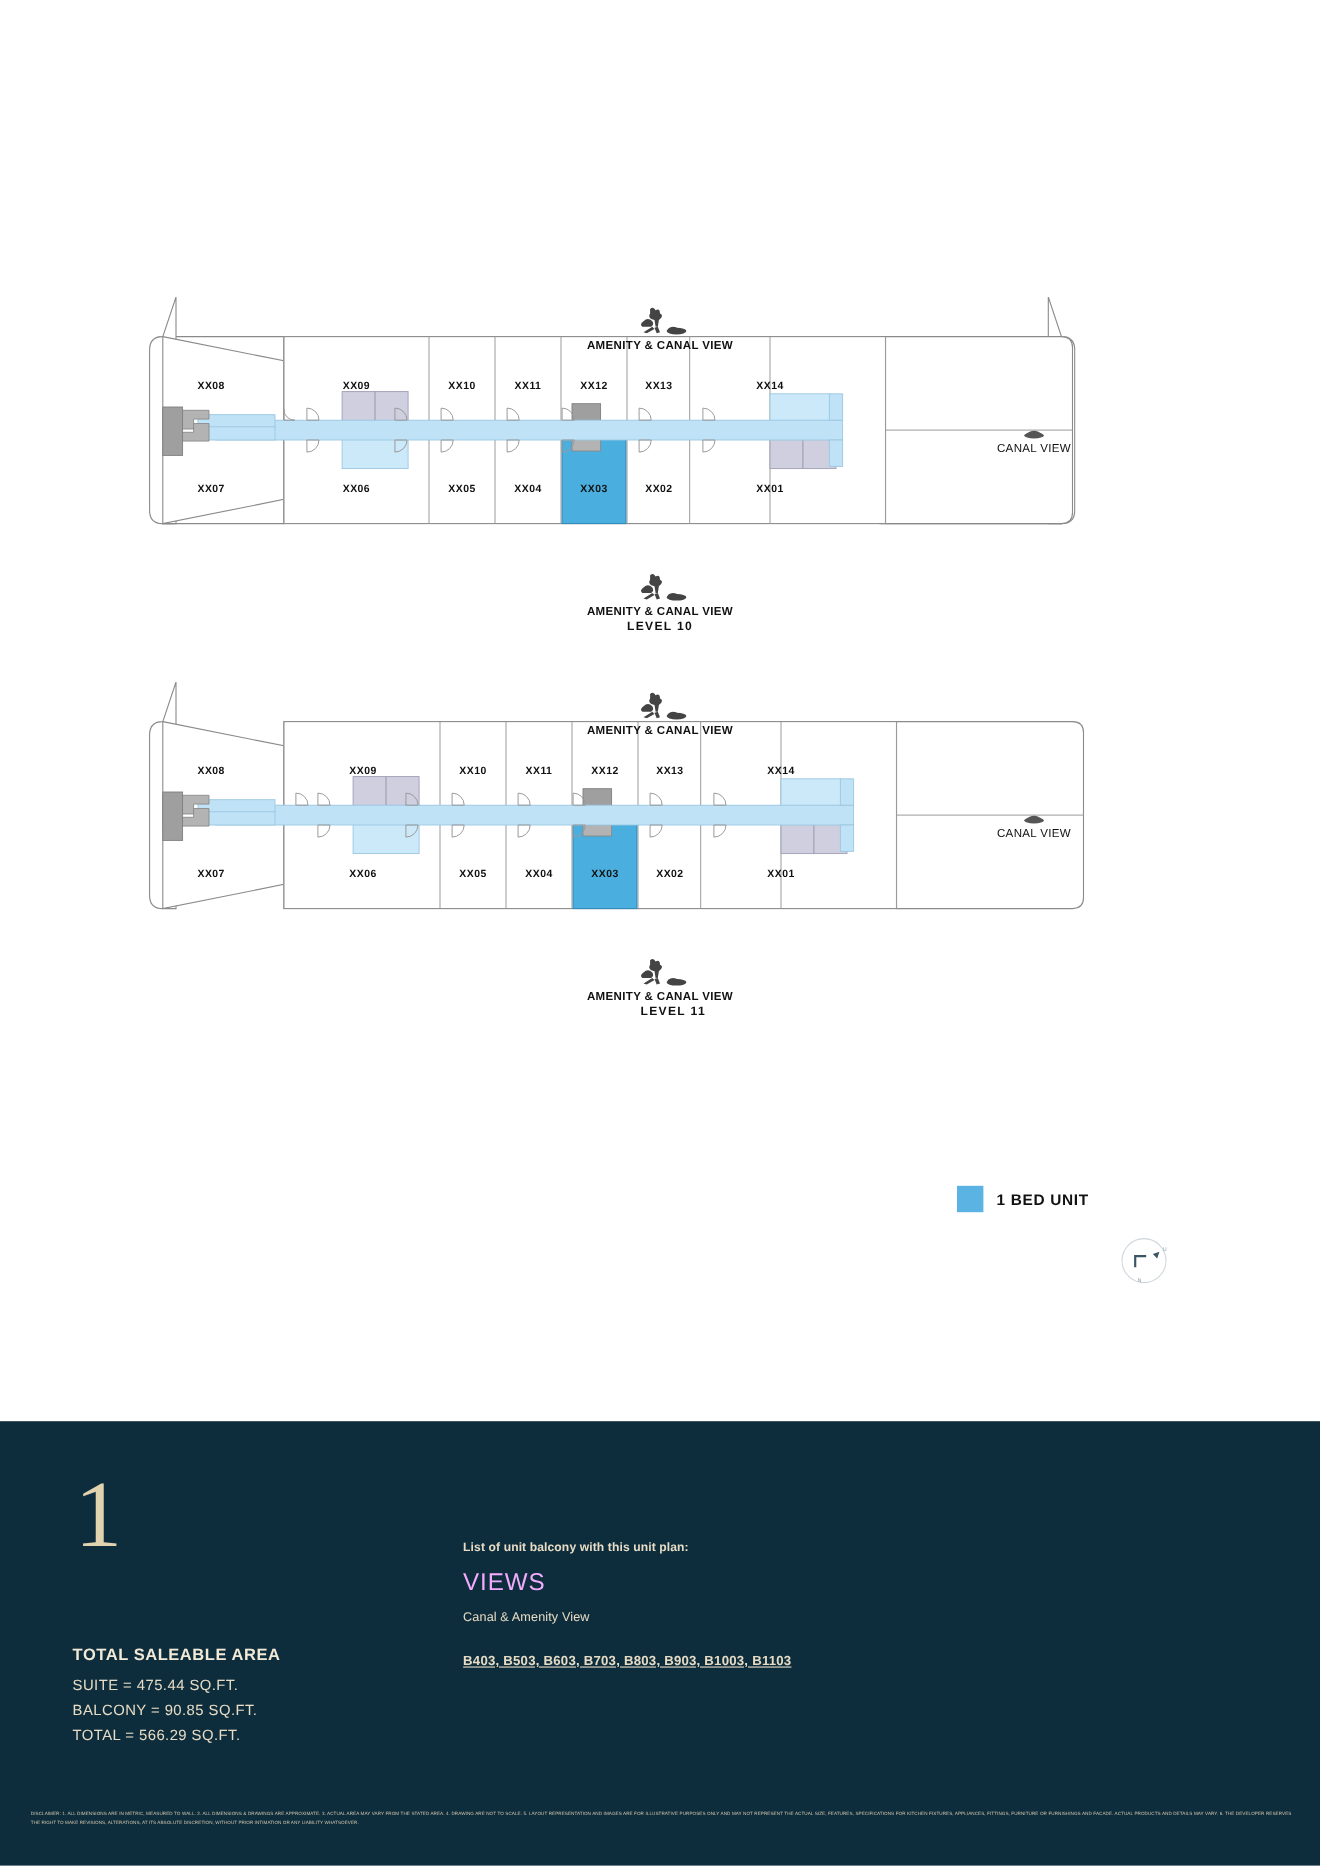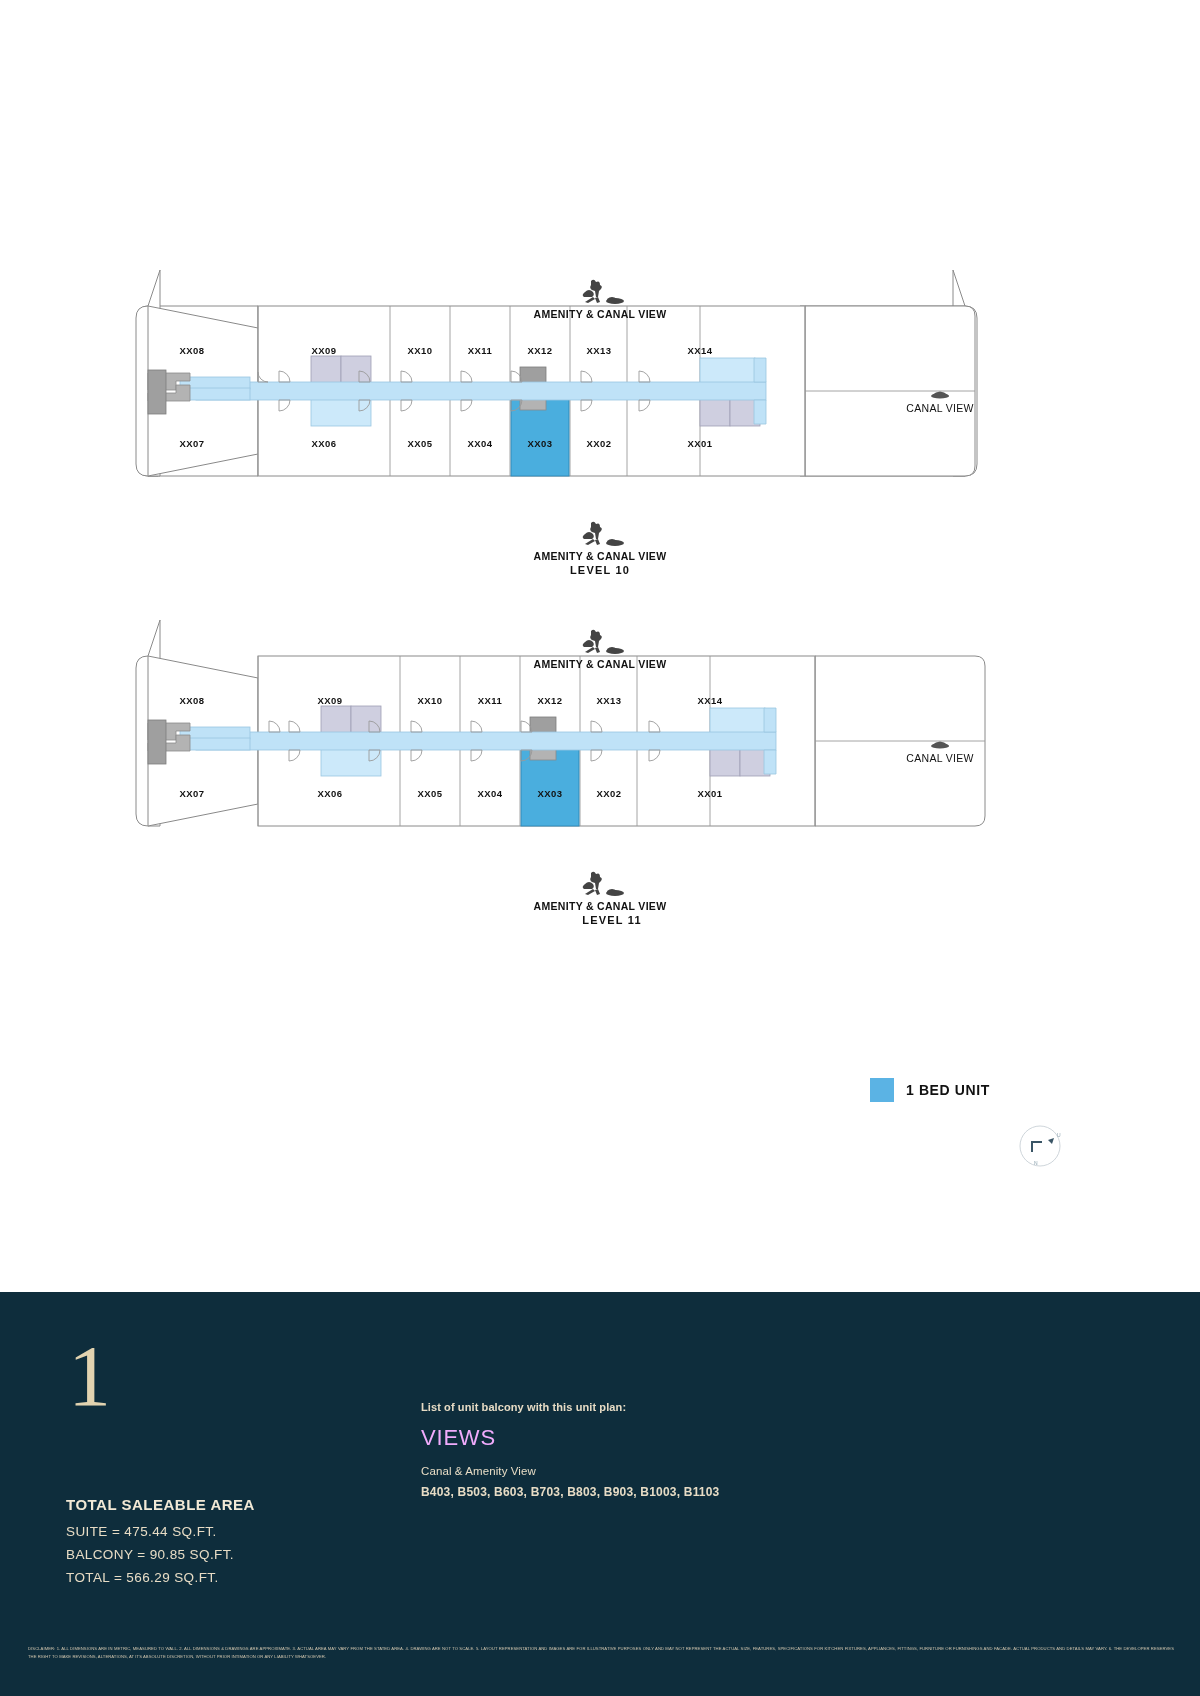--- a/index.html
+++ b/index.html
@@ -92,22 +92,22 @@
   }
   .views-title {
     margin-top:12px;
     font-size:22px; letter-spacing:0.8px; color:#f0abfc; font-weight:400;
   }
   .views-sub {
     margin-top:14px; font-size:11.5px; font-weight:normal;
     color:#e7dcc5; letter-spacing:0.1px;
   }
   .views-list {
-    margin-top:8px; font-size:12px; font-weight:bold;
-    color:#e7dcc5; letter-spacing:0.2px;
+    margin-top:26px; font-size:12px; font-weight:bold;
+    color:#e7dcc5; letter-spacing:0.2px;text-decoration:underline;
   }
 
   .brand { position:absolute; left:833px; top:40px; width:300px; text-align:center; }
   .brand-name {
     font-family:"Liberation Serif", serif;
     font-size:19px; letter-spacing:1.3px; color:#efe3c8; margin-top:6px;
   }
   .brand-sub {
     font-family:"Liberation Serif", serif;
     font-size:7.5px; letter-spacing:1.8px; color:#d8caa8; margin-top:3px;

